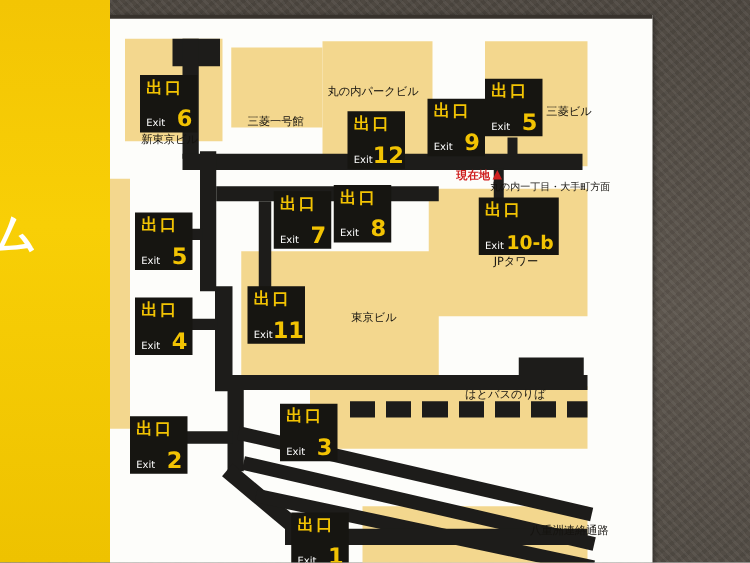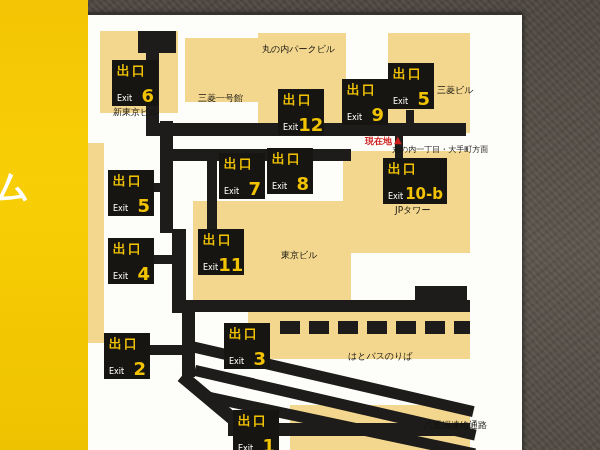--- a/index.html
+++ b/index.html
@@ -97,25 +97,25 @@
   <div class="road diag" style="left:98px;top:356px;width:70px;height:13px;transform:rotate(40deg);"></div>
   <div class="road diag" style="left:104px;top:326px;width:290px;height:11px;transform:rotate(13deg);"></div>
   <div class="road diag" style="left:108px;top:350px;width:288px;height:11px;transform:rotate(13deg);"></div>
   <div class="road diag" style="left:118px;top:376px;width:276px;height:11px;transform:rotate(12deg);"></div>
   <div class="road" style="left:140px;top:408px;width:242px;height:13px;"></div>
 
   <div class="bus-dashes"></div>
 
   <div class="map-label" style="left:25px;top:93px;">新東京ビル</div>
   <div class="map-label" style="left:110px;top:79px;">三菱一号館</div>
-  <div class="map-label" style="left:174px;top:30px;">丸の内パークビル</div>
+  <div class="map-label" style="left:174px;top:55px;">丸の内パークビル</div>
   <div class="map-label" style="left:349px;top:71px;">三菱ビル</div>
   <div class="map-label" style="left:307px;top:191px;">JPタワー</div>
   <div class="map-label" style="left:193px;top:236px;">東京ビル</div>
-  <div class="map-label" style="left:260px;top:297px;margin-top:40px;">はとバスのりば</div>
+  <div class="map-label" style="left:284px;top:297px;">はとバスのりば</div>
   <div class="map-label" style="left:336px;top:406px;">八重洲連絡通路</div>
   <div class="map-label small" style="left:304px;top:131px;">丸の内一丁目・大手町方面</div>
 
   <div class="loc-wrap">
     <span class="map-label red" style="position:static;">現在地</span>
     <span class="loc-tri">▲</span>
   </div>
 
   <div class="exit-badge" style="left:24px;top:45px;">
     <div class="exit-ja">出口</div>

